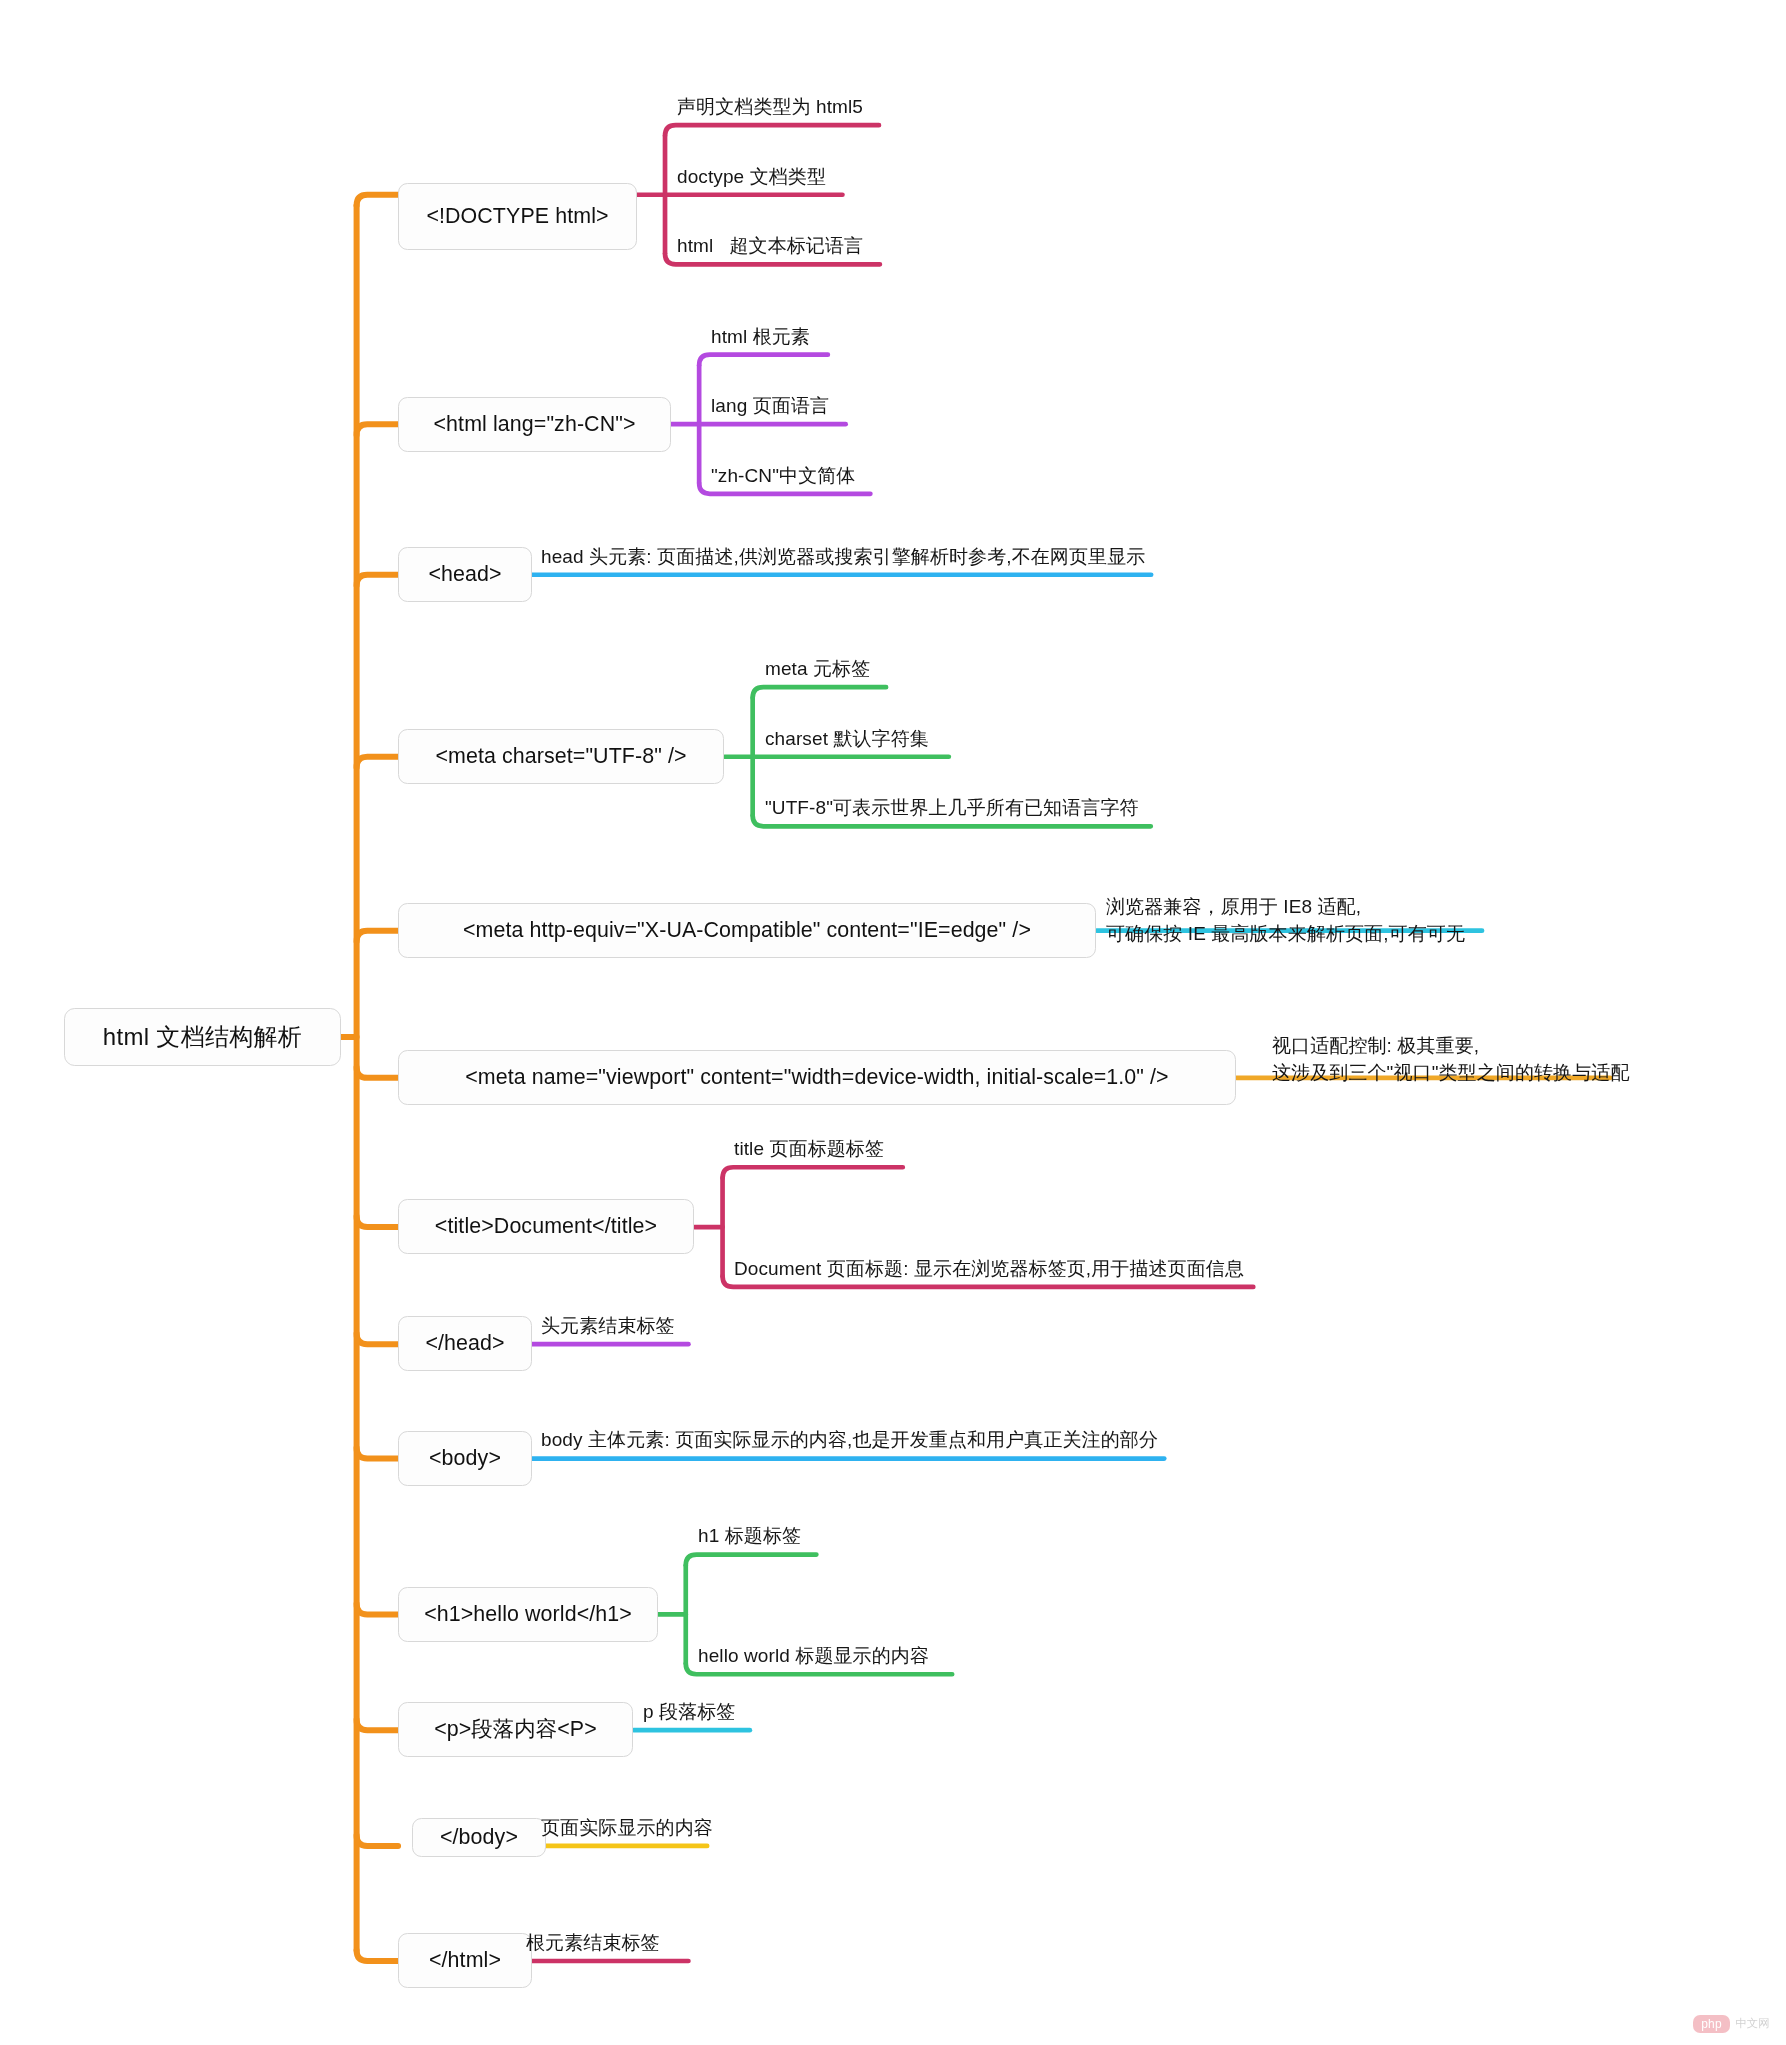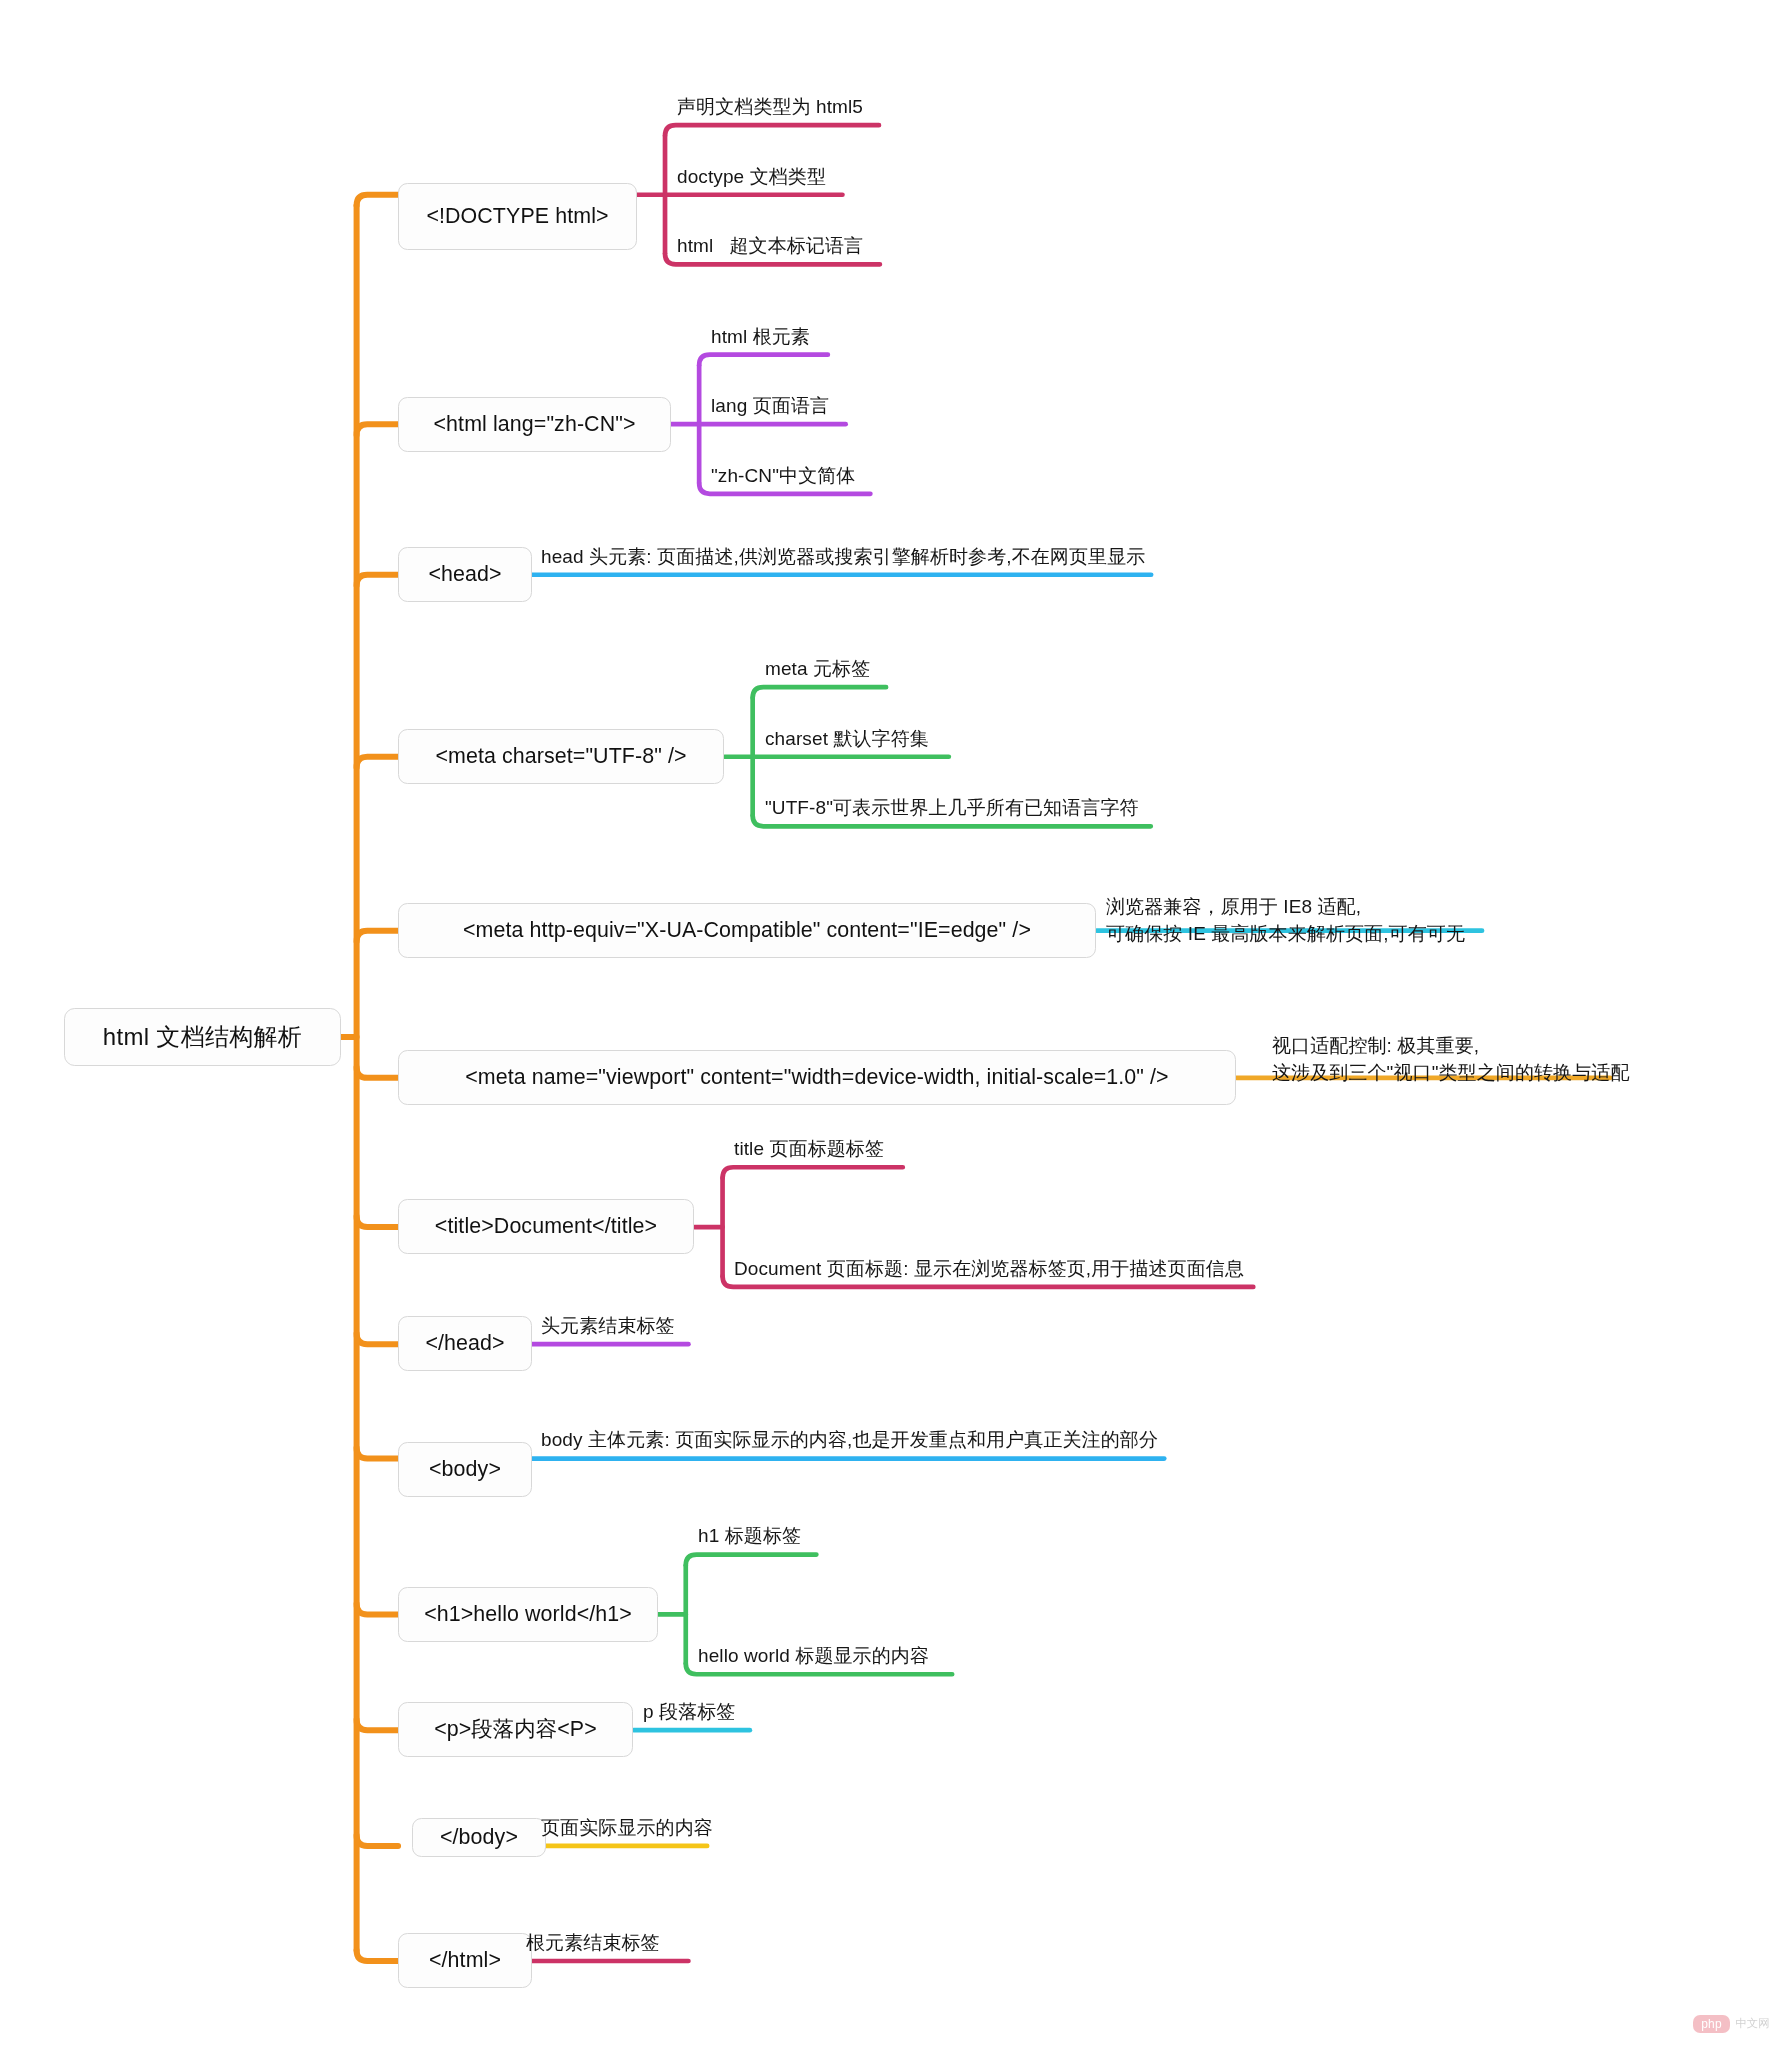--- a/index.html
+++ b/index.html
@@ -176,21 +176,21 @@
 这涉及到三个"视口"类型之间的转换与适配</div>
       <div class="node branch" style="left: 398px; top: 1199px; width: 296px; height: 55px;">
         <span>&lt;title&gt;Document&lt;/title&gt;</span>
       </div>
       <div class="leaf" style="left: 734px; top: 1136px;">title 页面标题标签</div>
       <div class="leaf" style="left: 734px; top: 1256px;">Document 页面标题: 显示在浏览器标签页,用于描述页面信息</div>
       <div class="node branch" style="left: 398px; top: 1316px; width: 134px; height: 55px;">
         <span>&lt;/head&gt;</span>
       </div>
       <div class="leaf" style="left: 541px; top: 1313px;">头元素结束标签</div>
-      <div class="node branch" style="left: 398px; top: 1431px; width: 134px; height: 55px; margin-top: 11px;">
+      <div class="node branch" style="left: 398px; top: 1431px; width: 134px; height: 55px;">
         <span>&lt;body&gt;</span>
       </div>
       <div class="leaf" style="left: 541px; top: 1427px;">body 主体元素: 页面实际显示的内容,也是开发重点和用户真正关注的部分</div>
       <div class="node branch" style="left: 398px; top: 1587px; width: 260px; height: 55px;">
         <span>&lt;h1&gt;hello world&lt;/h1&gt;</span>
       </div>
       <div class="leaf" style="left: 698px; top: 1523px;">h1 标题标签</div>
       <div class="leaf" style="left: 698px; top: 1643px;">hello world 标题显示的内容</div>
       <div class="node branch" style="left: 398px; top: 1702px; width: 235px; height: 55px;">
         <span>&lt;p&gt;段落内容&lt;P&gt;</span>

